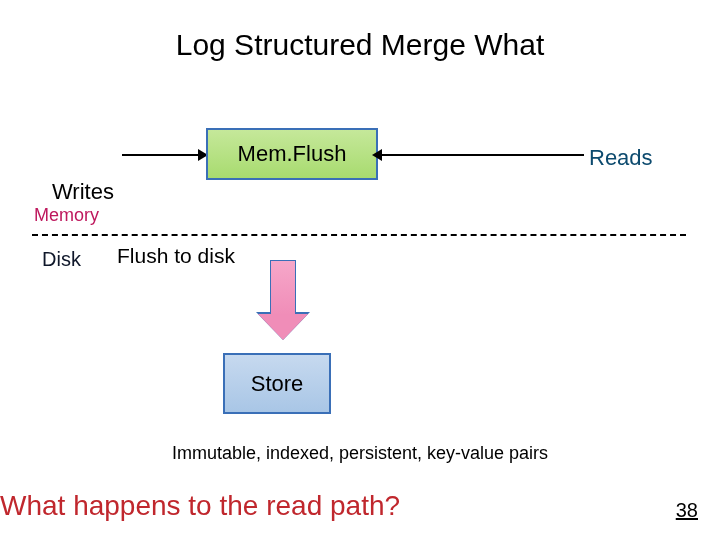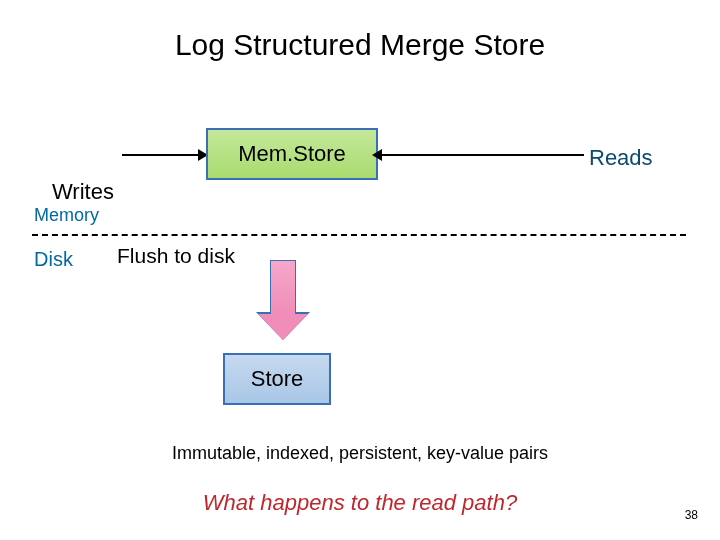--- a/index.html
+++ b/index.html
@@ -83,28 +83,28 @@
     height: 0;
     border-right: 10px solid #000;
     border-top: 6px solid transparent;
     border-bottom: 6px solid transparent;
   }
   .memory-label {
     position: absolute;
     top: 205px;
     left: 34px;
     font-size: 18px;
-    color: #0369a1;
+    color: #be185d;
   }
   .disk-label {
     position: absolute;
     top: 248px;
-    left: 34px;
+    left: 42px;
     font-size: 20px;
-    color: #0369a1;
+    color: #0f172a;
   }
   .dashed-line {
     position: absolute;
     top: 234px;
     left: 32px;
     width: 654px;
     height: 0;
     border-top: 2px dashed #000;
   }
   .flush-label {
@@ -142,21 +142,21 @@
     height: 0;
     border-left: 27px solid transparent;
     border-right: 27px solid transparent;
     border-top: 28px solid #3a6fb7;
   }
   .store-box {
     position: absolute;
     top: 353px;
     left: 223px;
     width: 108px;
-    height: 52px;
+    height: 61px;
     background: linear-gradient(to bottom, #c6d9ef, #a9c6e6);
     border: 2px solid #3a6fb7;
     display: flex;
     align-items: center;
     justify-content: center;
     font-size: 22px;
     color: #000;
   }
   .immutable-text {
     position: absolute;
@@ -165,45 +165,45 @@
     right: 0;
     text-align: center;
     font-size: 18px;
     color: #000;
   }
   .question-text {
     position: absolute;
     top: 490px;
     left: 0;
     right: 0;
-    text-align: center;
-    font-size: 22px;
+    text-align: left;
+    font-size: 28px;
     color: #c0272d;
-    font-style: italic;
   }
   .page-number {
     position: absolute;
     bottom: 18px;
     right: 22px;
-    font-size: 12px;
-    color: #000;
+    font-size: 20px;
+    color: #000;
+    text-decoration: underline;
   }
 </style>
 </head>
 <body>
 
-<div class="title">Log Structured Merge Store</div>
+<div class="title">Log Structured Merge What</div>
 
 <div class="writes-label">Writes</div>
 <div class="reads-label">Reads</div>
 
 <div class="writes-arrow-line"></div>
 <div class="writes-arrow-head"></div>
 
-<div class="memstore-box">Mem.Store</div>
+<div class="memstore-box">Mem.Flush</div>
 
 <div class="reads-arrow-line"></div>
 <div class="reads-arrow-head"></div>
 
 <div class="memory-label">Memory</div>
 <div class="dashed-line"></div>
 <div class="disk-label">Disk</div>
 
 <div class="flush-label">Flush to disk</div>
 

